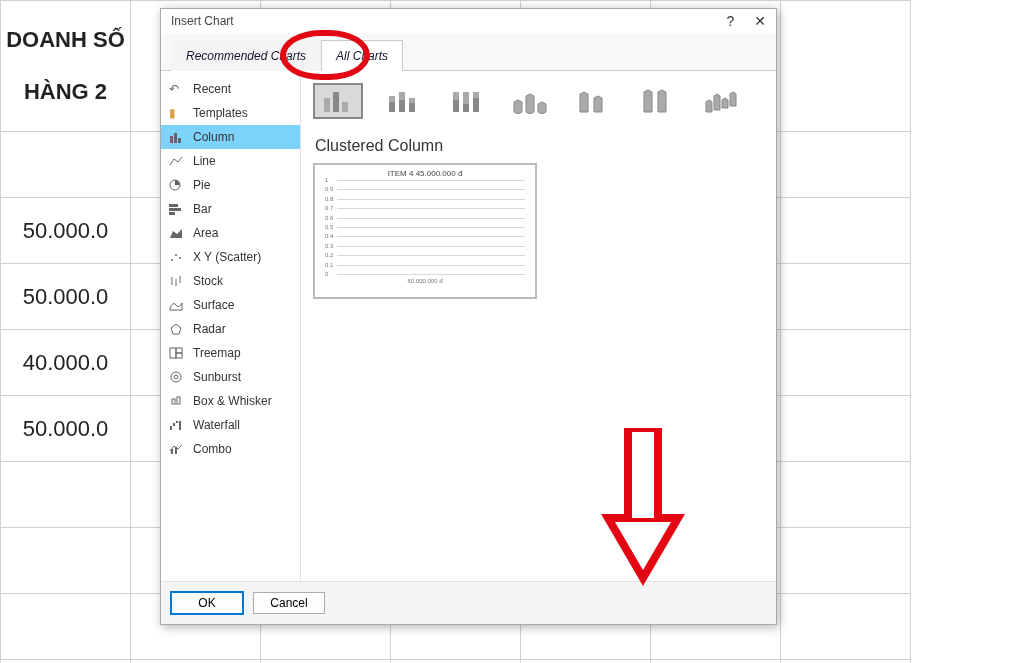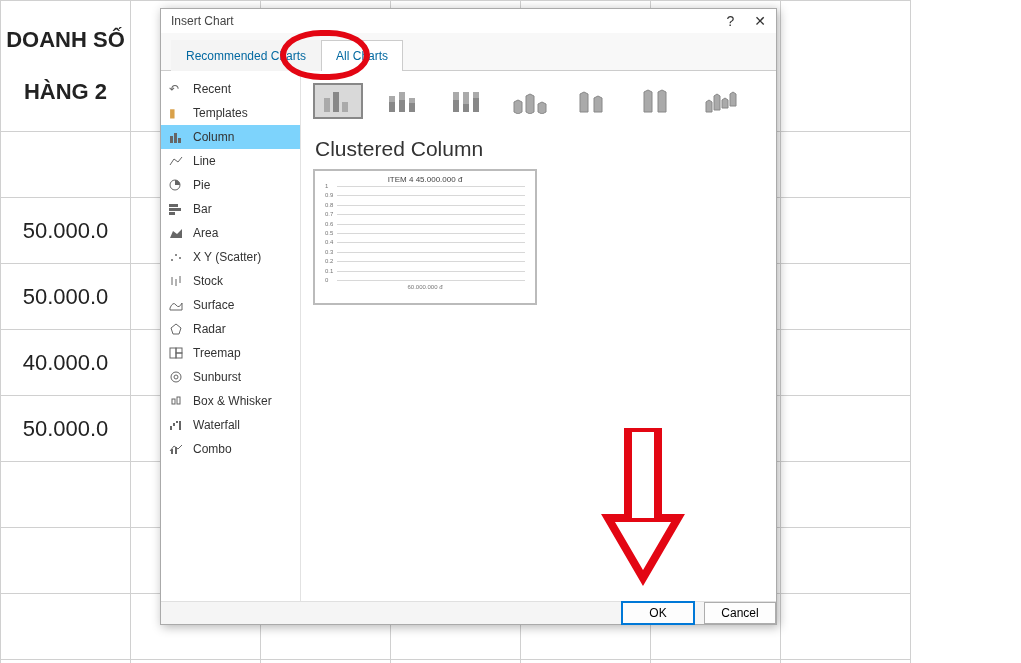--- a/index.html
+++ b/index.html
@@ -28,22 +28,22 @@
   .titlebar {
     display:flex; align-items:center; justify-content:space-between;
     padding: 4px 10px 4px 10px; font-size: 12px; color:#444;
   }
   .titlebar .right { display:flex; gap:20px; font-size:14px; color:#333; }
   .tabs {
     display:flex; padding: 6px 10px 0 10px; gap:0; background:#f8f8f8;
     border-bottom:1px solid #ccc;
   }
   .tab {
-    padding: 8px 14px; font-size: 12px; color:#0369a1; border:1px solid transparent;
-    position:relative; top:1px; border-bottom:none; background:#f4f4f4; cursor:pointer;
+    padding: 8px 14px; font-size: 12px; color:#0f172a; border:1px solid transparent;
+    position:relative; top:1px; border-bottom:none; background:#f4f4f4; cursor:pointer;font-style:italic;
   }
   .tab.active { background:#fff; border-color:#ccc; }
   .ring-highlight {
     position:absolute; left:280px; top:30px; width:90px; height:50px;
     border:6px solid #e30613; border-radius:50%/55%;
     z-index:60; pointer-events:none;
   }
   .body {
     display:flex; flex:1; overflow:hidden;
   }
@@ -56,32 +56,32 @@
   }
   .type-item.active { background:#7dd3fc; }
   .type-item .ico { width:16px; display:inline-flex; color:#666;}
   .rightcol { flex:1; padding:12px; display:flex; flex-direction:column; }
   .subtypes { display:flex; gap:14px; margin-bottom:14px;}
   .subtype {
     width:50px; height:36px; border:1px solid transparent;
     display:flex; align-items:center; justify-content:center; cursor:pointer;
   }
   .subtype.sel { border:2px solid #888; background:#d9d9d9; }
-  .subtitle { font-size:21px; color:#333; margin:4px 0 8px 2px;}
+  .subtitle { font-size:16px; color:#333; margin:4px 0 8px 2px;}
   .preview {
     width:224px; height:136px; border:2px solid #bbb; padding:4px; font-size:7px;
     position:relative; background:#fff;
   }
   .preview .ptitle { text-align:center; font-size:8px; color:#444; margin-bottom:2px;}
   .preview .plines { position:relative; height:94px; margin:0 6px; }
   .preview .plines div { border-top:1px solid #d8d8d8; position:absolute; left:12px; right:0;}
   .preview .ytick { position:absolute; left:0; font-size:6px; color:#777; transform:translateY(-50%);}
   .preview .pfoot { text-align:center; font-size:6px; color:#777; margin-top:4px;}
   .buttons {
-    display:flex; justify-content:flex-end; gap:10px; 
+    display:flex; gap:10px; padding:10px;
     border-top:1px solid #e0e0e0; background:#f5f5f5;
   }
   .btn {
     min-width:72px; height:22px; font-size:12px; background:#fdfdfd;
     border:1px solid #adadad; cursor:pointer;
   }
   .btn.primary { border:1px solid #0078d7; outline:1px solid #0078d7;}
   .arrow-annot {
     position:absolute; left:598px; top:428px; z-index:70; pointer-events:none;
   }

